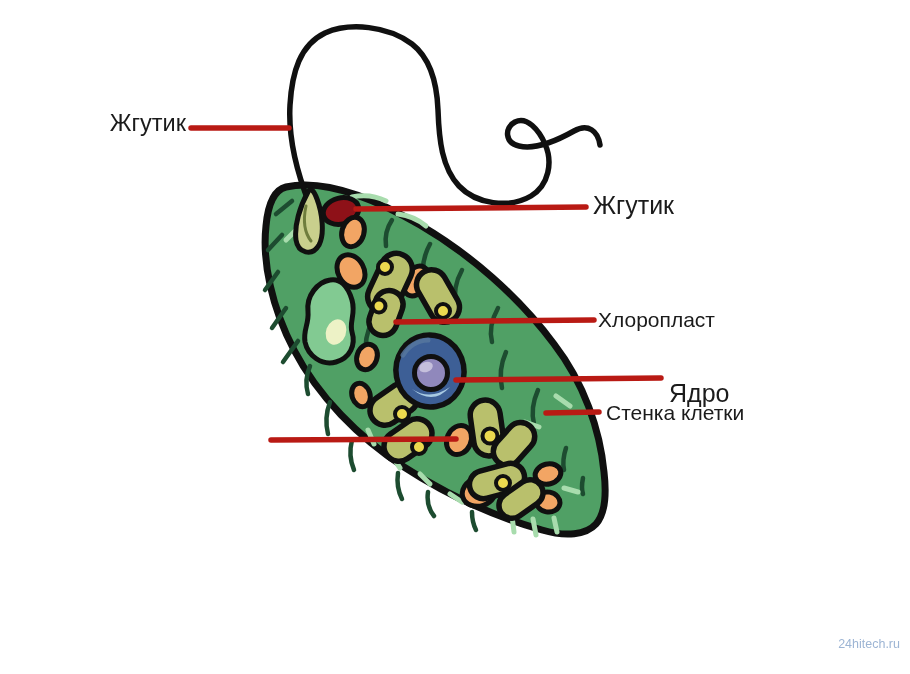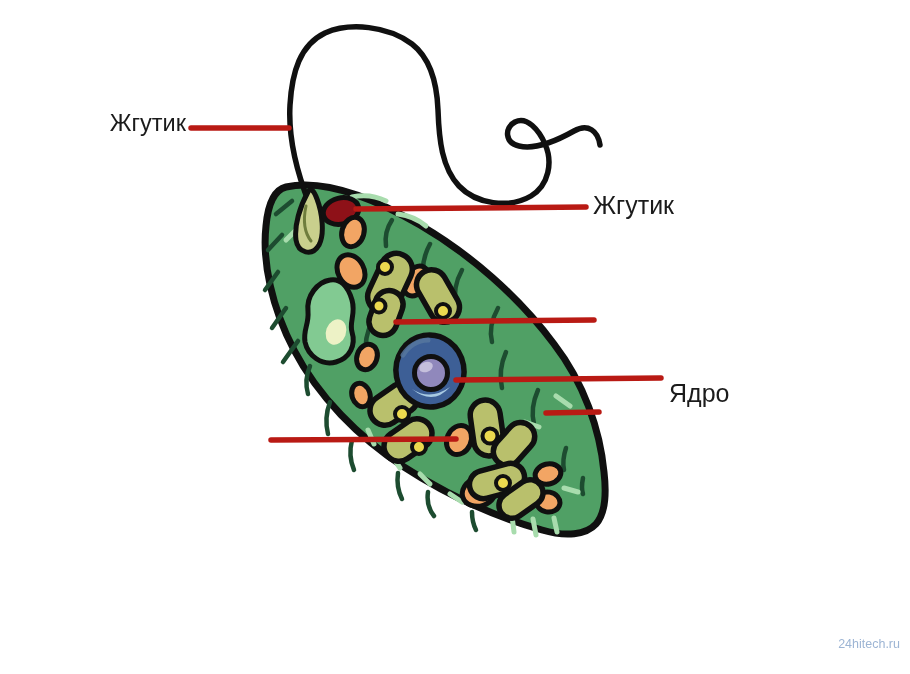--- a/index.html
+++ b/index.html
@@ -171,16 +171,18 @@
       <path class="leader" d="M356,209 L586,207"></path>
       <path class="leader" d="M396,322 L594,320"></path>
       <path class="leader" d="M456,380 L661,378"></path>
       <path class="leader" d="M546,413 L599,412"></path>
       <path class="leader" d="M271,440 L456,439"></path>
     </g>
   </svg>
 
   <div class="lbl lbl-md lbl-flagellum">Жгутик</div>
   <div class="lbl lbl-lg lbl-eyespot">Жгутик</div>
+  <div class="lbl lbl-sm lbl-chloroplast">Хлоропласт</div>
   <div class="lbl lbl-lg lbl-nucleus">Ядро</div>
+  <div class="lbl lbl-sm lbl-cellwall">Стенка клетки</div>
 
   <div class="watermark">24hitech.ru</div>
 </div>
 
 </body></html>

